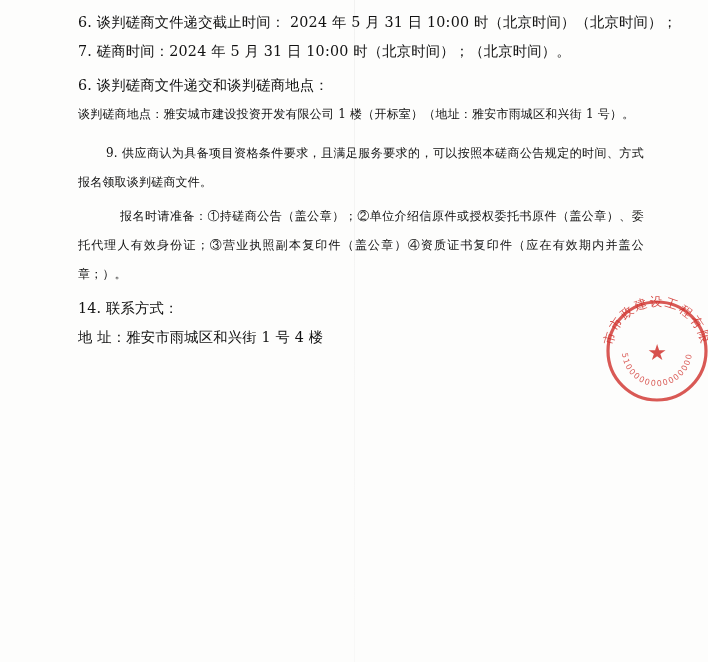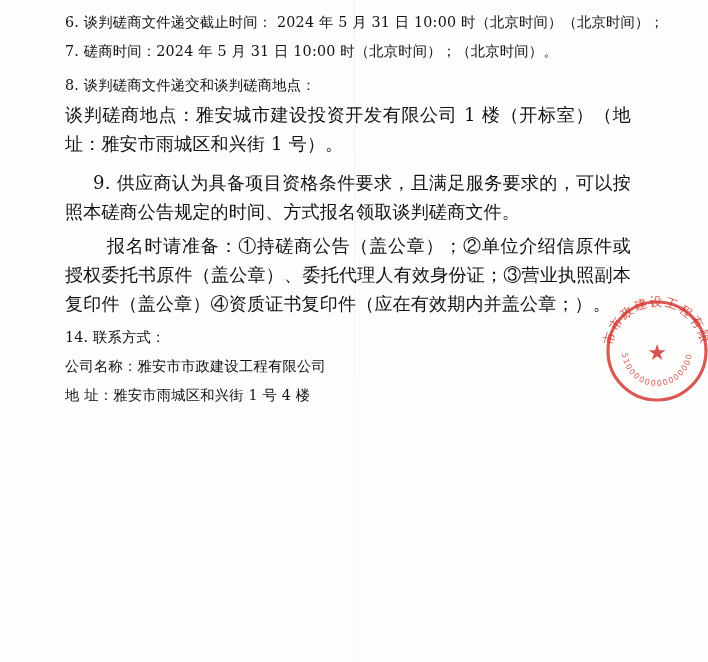--- a/index.html
+++ b/index.html
@@ -17,33 +17,33 @@
   }
   .page {
     position: absolute;
     left: 0; top: 0;
     width: 708px;
     height: 662px;
     background: #fdfdfc;
   }
   .doc-body {
     position: absolute;
-    left: 65px;
+    left: 78px;
     top: 8px;
     width: 570px;
   }
   .line {
     font-size: 14.3px;
     line-height: 29px;
     letter-spacing: 0.2px;
     white-space: nowrap;
     color: #111;
   }
   .para {
-    font-size: 18px;
+    font-size: 12px;
     line-height: 29px;
     letter-spacing: 0.2px;
     color: #111;
     text-align: justify;
   }
   .para-indent {
     text-indent: 28px;
   }
   .blk-gap-s { height: 5px; }
   .blk-gap-m { height: 10px; }
@@ -77,38 +77,37 @@
   <div class="fold"></div>
 
   <div class="doc-body">
 
     <div class="line">6. 谈判磋商文件递交截止时间：  2024 年  5 月 31 日 10:00 时（北京时间）（北京时间）；</div>
 
     <div class="line">7. 磋商时间：2024 年  5 月 31 日 10:00 时（北京时间）；（北京时间）。</div>
 
     <div class="blk-gap-s"></div>
 
-    <div class="line">8. 谈判磋商文件递交和谈判磋商地点：</div>
+    <div class="line">6. 谈判磋商文件递交和谈判磋商地点：</div>
 
 
     <div class="para" style="width:566px;">谈判磋商地点：雅安城市建设投资开发有限公司 1 楼（开标室）（地址：雅安市雨城区和兴街 1 号）。</div>
 
     <div class="blk-gap-m"></div>
 
     <div class="para para-indent" style="width:566px;">9. 供应商认为具备项目资格条件要求，且满足服务要求的，可以按照本磋商公告规定的时间、方式报名领取谈判磋商文件。</div>
 
     <div class="blk-gap-s"></div>
 
     <div class="para para-indent" style="width:566px; text-indent:42px;">报名时请准备：①持磋商公告（盖公章）；②单位介绍信原件或授权委托书原件（盖公章）、委托代理人有效身份证；③营业执照副本复印件（盖公章）④资质证书复印件（应在有效期内并盖公章；）。</div>
 
     <div class="blk-gap-s"></div>
 
     <div class="line">14. 联系方式：</div>
 
-    <div class="line">公司名称：雅安市市政建设工程有限公司</div>
 
     <div class="line">地    址：雅安市雨城区和兴街 1 号 4 楼</div>
 
 
   </div>
 
   <div class="stamp">
     <svg width="122" height="122" viewBox="0 0 122 122" aria-hidden="true">
       <defs>
         <path id="arcTop" d="M 16 61 A 45 45 0 0 1 106 61" fill="none"></path>

